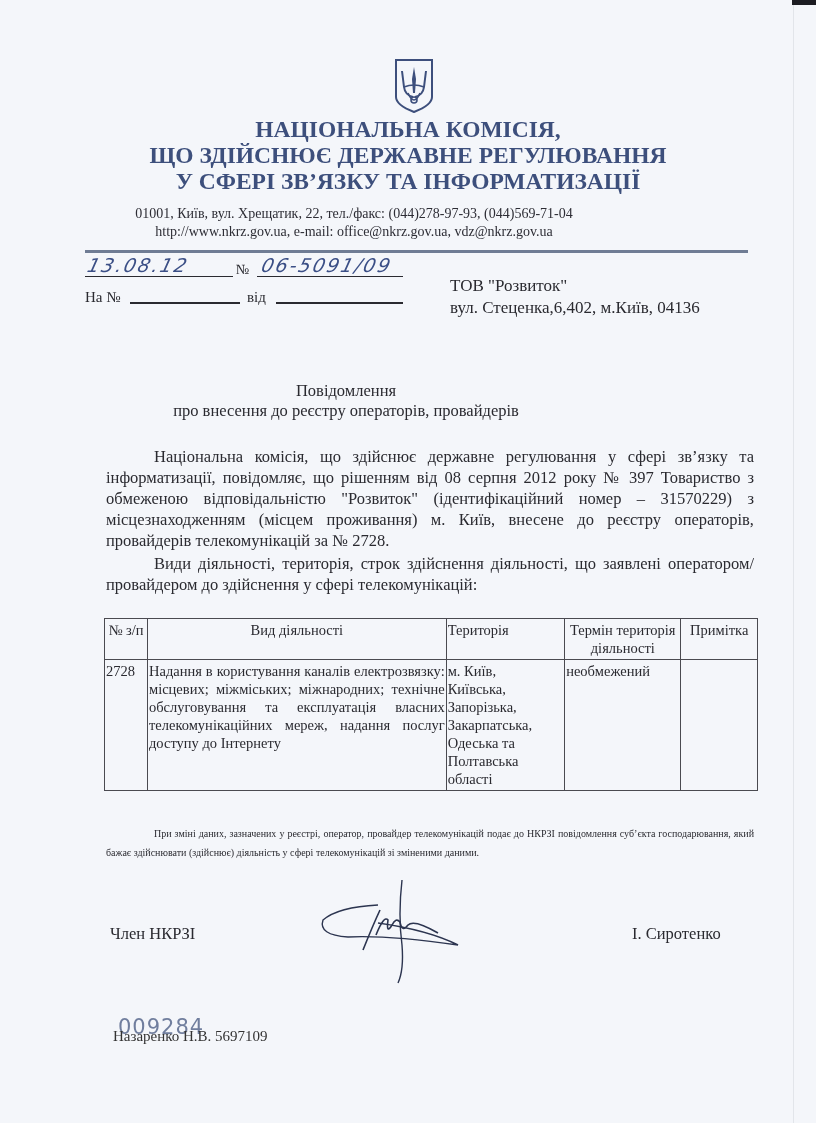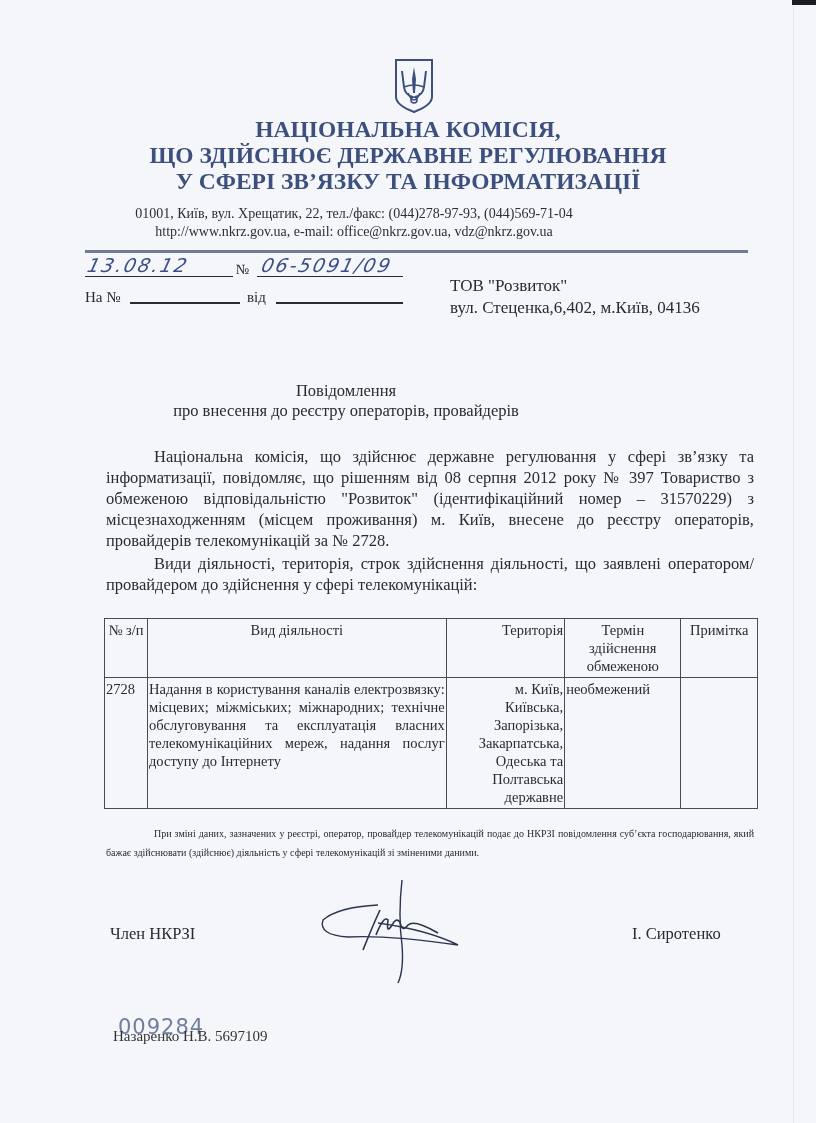--- a/index.html
+++ b/index.html
@@ -48,21 +48,21 @@
 
     table.reg-table {
       position: absolute; left: 104px; top: 618px; width: 654px;
       border-collapse: collapse; font-size: 14.5px; line-height: 18px;
     }
     table.reg-table td, table.reg-table th {
       border: 1px solid #4a4a50; vertical-align: top; padding: 2px 1px; font-weight: normal;
     }
     .c-no { width: 38px; }
     .c-act { width: 282px; text-align: justify; }
-    .c-ter { width: 110px; text-align: right; }
+    .c-ter { width: 110px; text-align: left; }
     .c-term { width: 108px; text-align: center; }
     .c-note { width: 70px; text-align: center; }
     td.left { text-align: left; }
 
     .p3 { top: 824px; font-size: 10px; line-height: 19px; }
 
     .sign-role { left: 110px; top: 924px; font-size: 16.5px; }
     .sign-name { left: 632px; top: 924px; font-size: 16.5px; }
     .signature { left: 318px; top: 875px; width: 150px; height: 110px; }
 
@@ -120,34 +120,34 @@
 
 <div class="abs body-text p1 indent">Національна комісія, що здійснює державне регулювання у сфері зв’язку та інформатизації, повідомляє, що рішенням від 08 серпня 2012 року № 397 Товариство з обмеженою відповідальністю "Розвиток" (ідентифікаційний номер – 31570229) з місцезнаходженням (місцем проживання) м. Київ, внесене до реєстру операторів, провайдерів телекомунікацій за № 2728.</div>
 <div class="abs body-text p2 indent">Види діяльності, територія, строк здійснення діяльності, що заявлені оператором/провайдером до здійснення у сфері телекомунікацій:</div>
 
 <table class="reg-table">
   <tbody>
       <tr>
     <th class="c-no left">№ з/п</th>
     <th class="c-act" style="text-align:center;">Вид діяльності</th>
     <th class="c-ter">Територія</th>
-    <th class="c-term">Термін здійснення обмеженою</th>
+    <th class="c-term">Термін територія діяльності</th>
     <th class="c-note">Примітка</th>
   </tr>
   <tr>
     <td class="c-no left">2728</td>
     <td class="c-act">Надання в користування каналів електрозвязку: місцевих; міжміських; міжнародних; технічне обслуговування та експлуатація власних телекомунікаційних мереж, надання послуг доступу до Інтернету</td>
     <td class="c-ter">
       <div>м. Київ,</div>
       <div>Київська,</div>
       <div>Запорізька,</div>
       <div>Закарпатська,</div>
       <div>Одеська та</div>
       <div>Полтавська</div>
-      <div>державне</div>
+      <div>області</div>
     </td>
     <td class="c-term left">необмежений</td>
     <td class="c-note"></td>
   </tr>
 </tbody>
   </table>
 
 <div class="abs body-text p3 indent">При зміні даних, зазначених у реєстрі, оператор, провайдер телекомунікацій подає до НКРЗІ повідомлення суб’єкта господарювання, який бажає здійснювати (здійснює) діяльність у сфері телекомунікацій зі зміненими даними.</div>
 
 <div class="abs sign-role">Член НКРЗІ</div>

